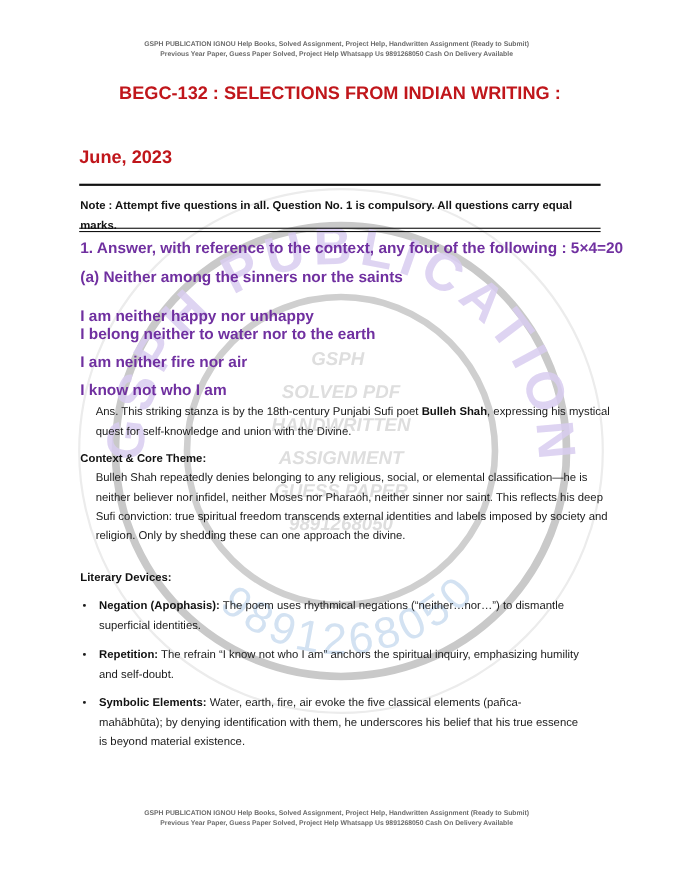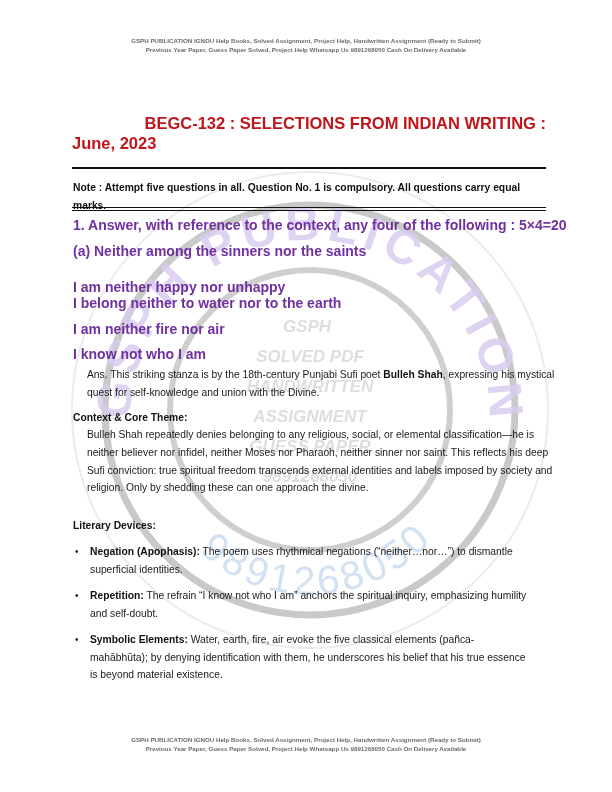--- a/index.html
+++ b/index.html
@@ -9,22 +9,22 @@
     }
     .watermark { position: absolute; left: 0; top: 0; width: 612px; height: 792px; pointer-events: none; z-index: 0; }
     .page-header, .page-footer {
       position: absolute; left: 0; width: 612px; text-align: center;
       font-size: 6.2px; font-weight: bold; color: #6b6b6b; line-height: 8.5px; z-index: 2;
     }
     .page-header { top: 37px; }
     .page-footer { top: 736px; }
     .content { position: absolute; left: 72px; top: 0; width: 474px; z-index: 2; }
     .title {
-      position: absolute; top: 73px; left: 0; width: 474px; text-align: right;
-      color: #c0161b; font-weight: bold; font-size: 16.5px; line-height: 25px; margin-top: 38px;
+      position: absolute; top: 73px; left: 0; width: 474px; text-align: center;
+      color: #c0161b; font-weight: bold; font-size: 16.5px; line-height: 25px;
     }
     .date {
       position: absolute; top: 134px; left: 0; width: 474px; text-align: left;
       color: #c0161b; font-weight: bold; font-size: 16.5px;
     }
     .rule-top { position: absolute; top: 167px; left: 0; width: 474px; border-top: 2px solid #111; }
     .note {
       position: absolute; top: 179px; left: 1px; width: 472px;
       font-weight: bold; font-size: 10.3px; line-height: 17.5px; color: #111;
     }

